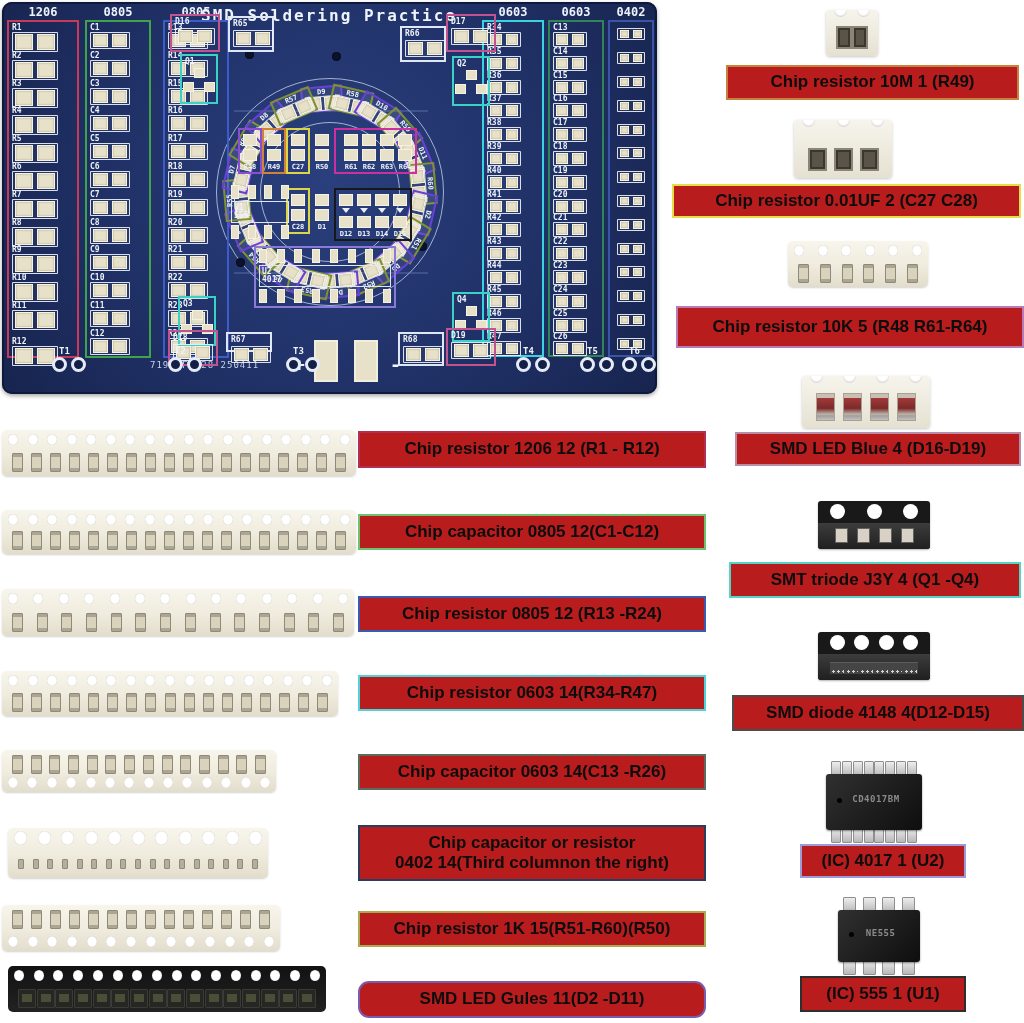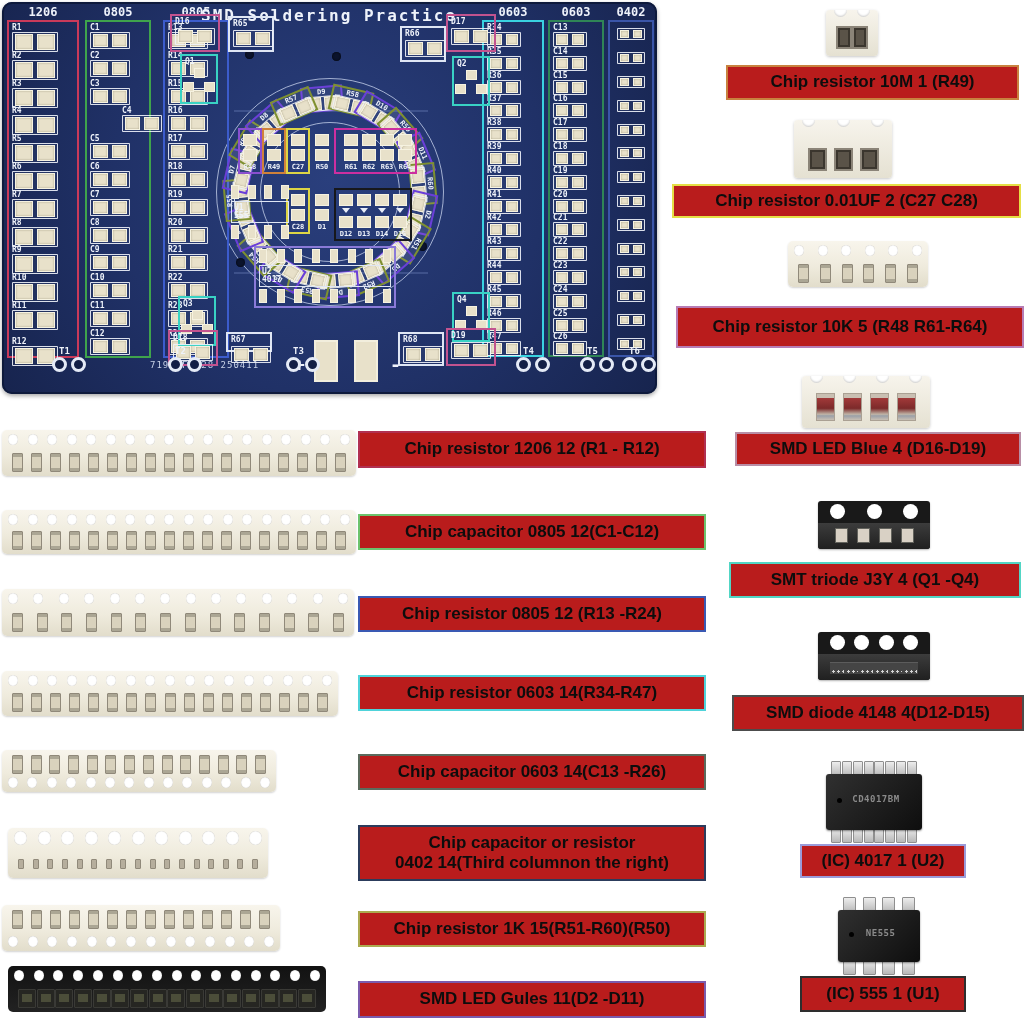--- a/index.html
+++ b/index.html
@@ -236,21 +236,21 @@
             <div class="pad"></div>
           </div>
         </div>
         <div class="pcb-row" style="height: 27.8px;">
           <div class="ref">C3</div>
           <div class="pair s0805">
             <div class="pad"></div>
             <div class="pad"></div>
           </div>
         </div>
-        <div class="pcb-row" style="height: 27.8px; margin-left: 32px;">
+        <div class="pcb-row" style="height: 27.8px;">
           <div class="ref">C4</div>
           <div class="pair s0805">
             <div class="pad"></div>
             <div class="pad"></div>
           </div>
         </div>
         <div class="pcb-row" style="height: 27.8px;">
           <div class="ref">C5</div>
           <div class="pair s0805">
             <div class="pad"></div>
@@ -1539,15 +1539,15 @@
           <div class="scomp"></div>
           <div class="scomp"></div>
           <div class="scomp"></div>
           <div class="scomp"></div>
           <div class="scomp"></div>
           <div class="scomp"></div>
           <div class="scomp"></div>
           <div class="scomp"></div>
         </div>
       </div>
-      <div class="lbox" style="left: 358px; top: 981px; width: 348px; height: 37px; border-color: rgb(123, 91, 173);">SMD LED Gules 11(D2 -D11)</div>
+      <div class="lbox" style="left: 358px; top: 981px; width: 348px; height: 37px; border-color: rgb(123, 91, 173); border-radius: 11px;">SMD LED Gules 11(D2 -D11)</div>
     </div>
 </div>
 
 </body></html>

